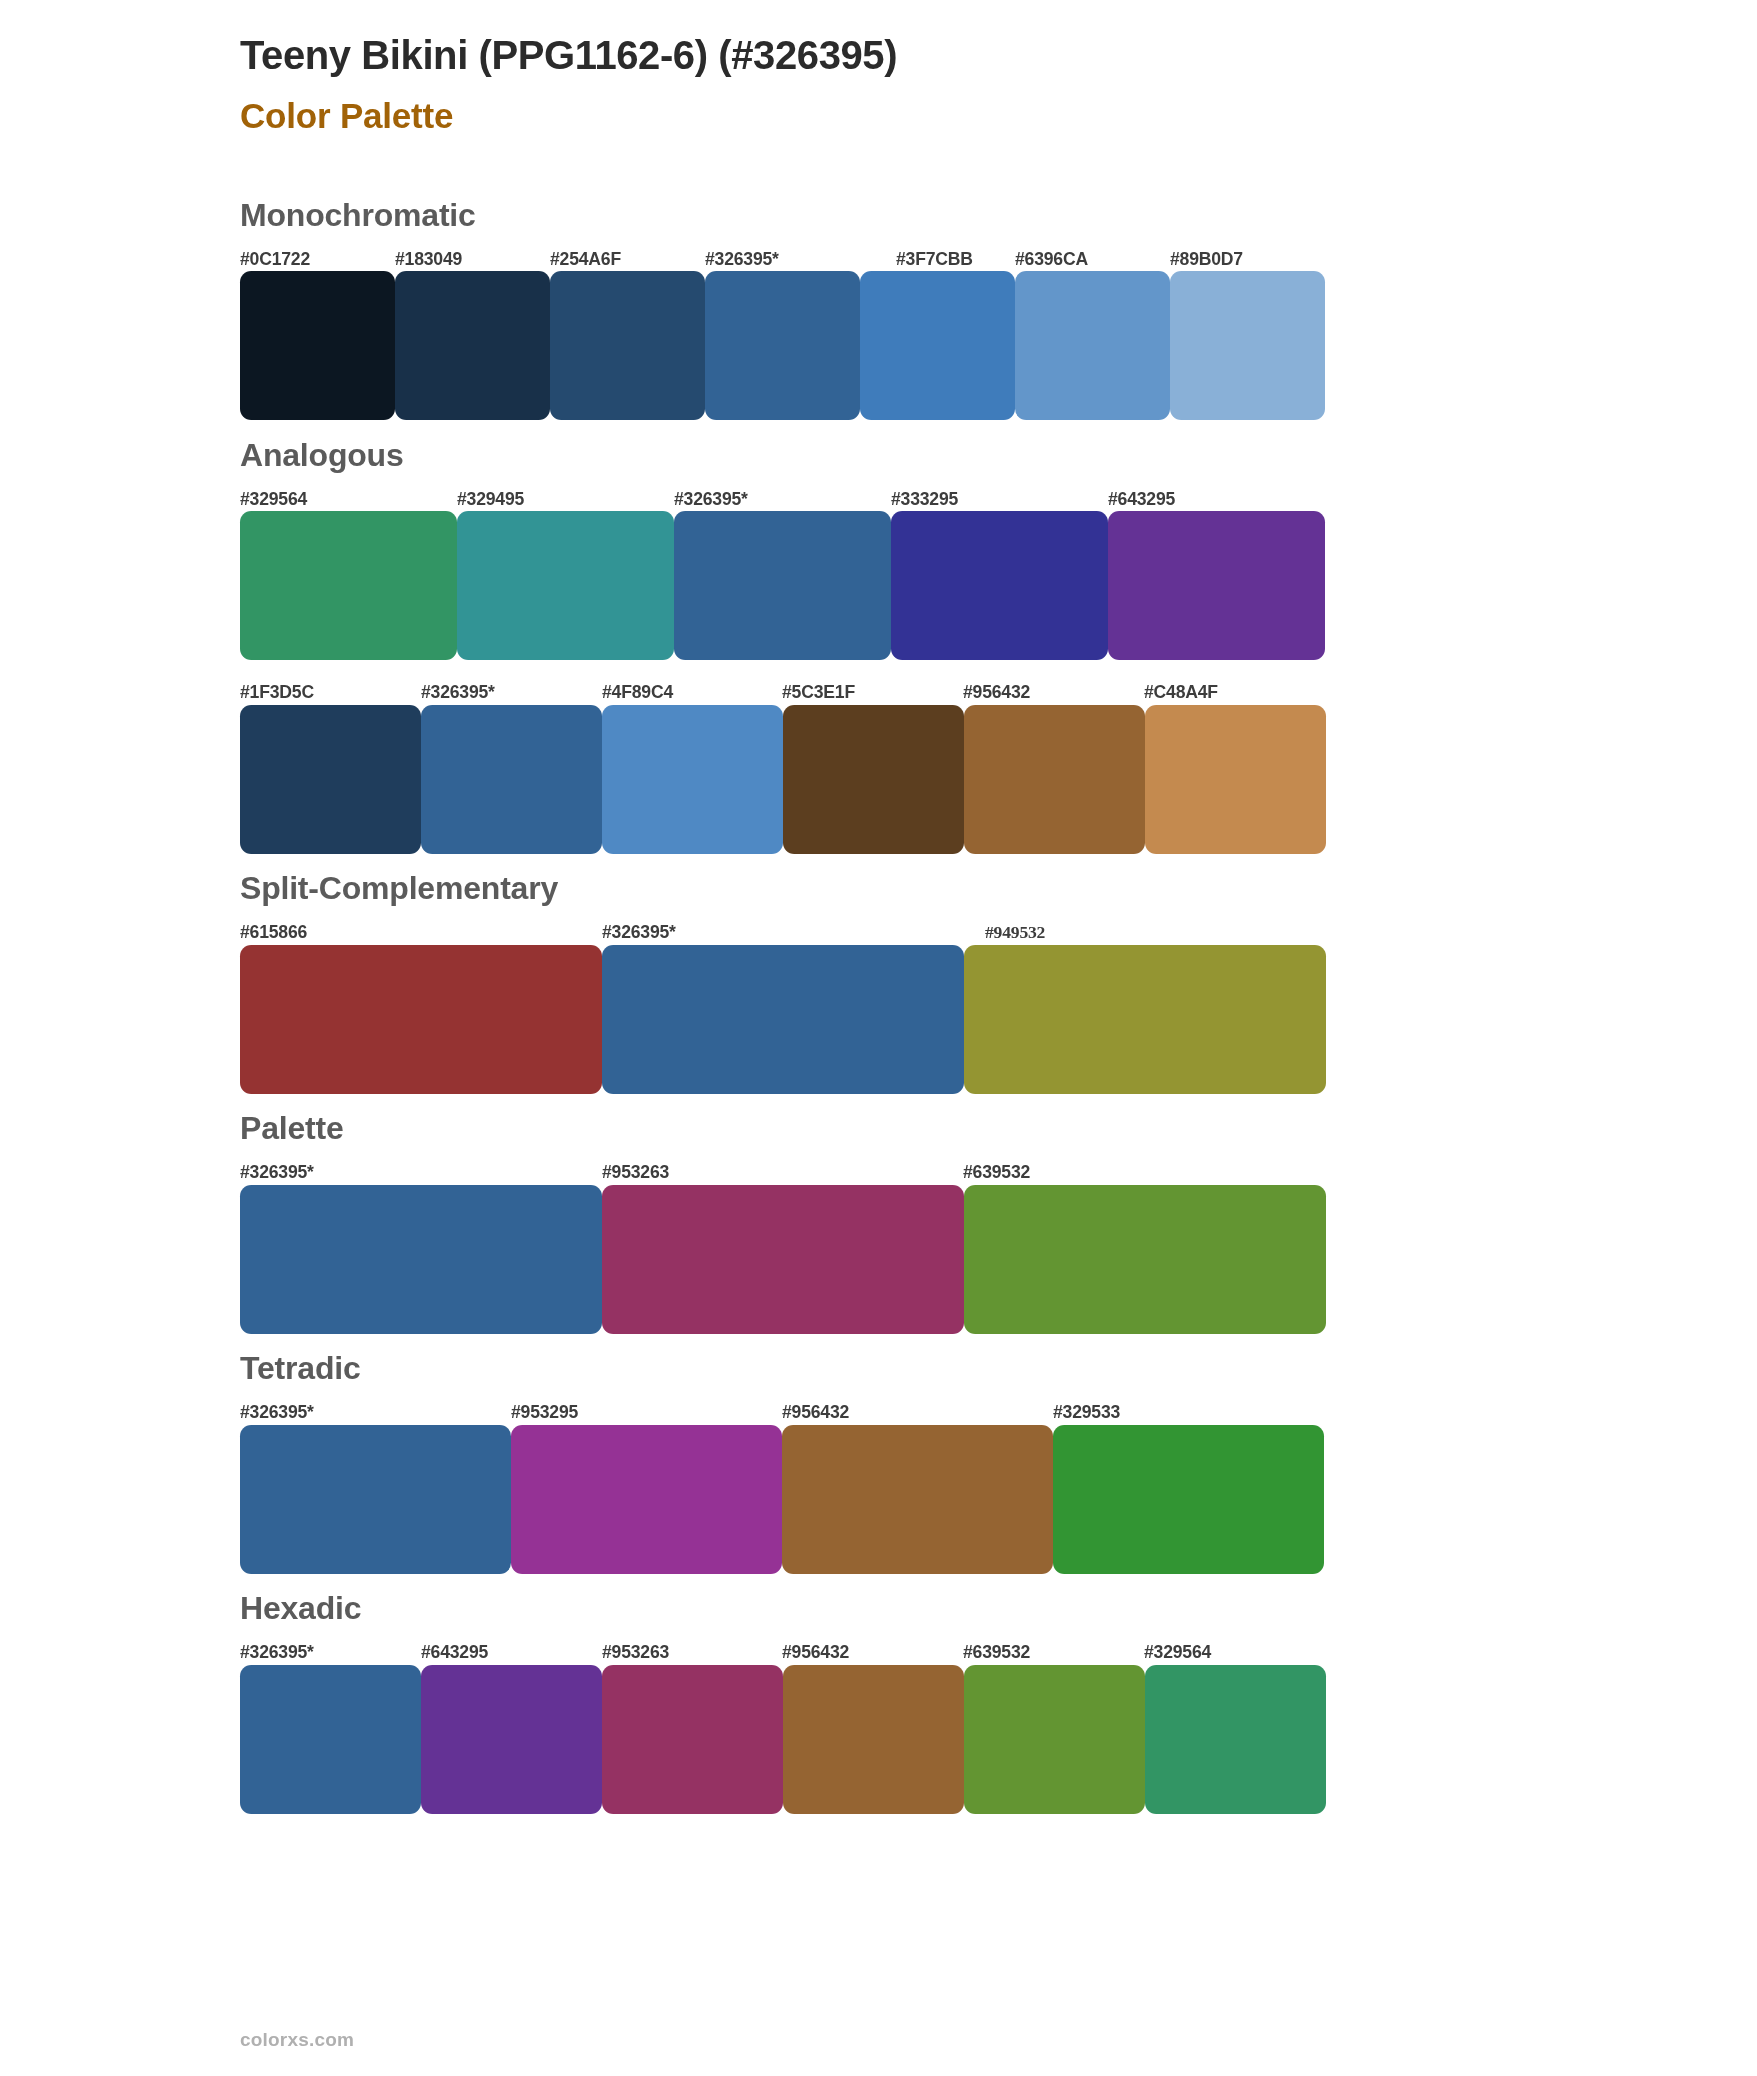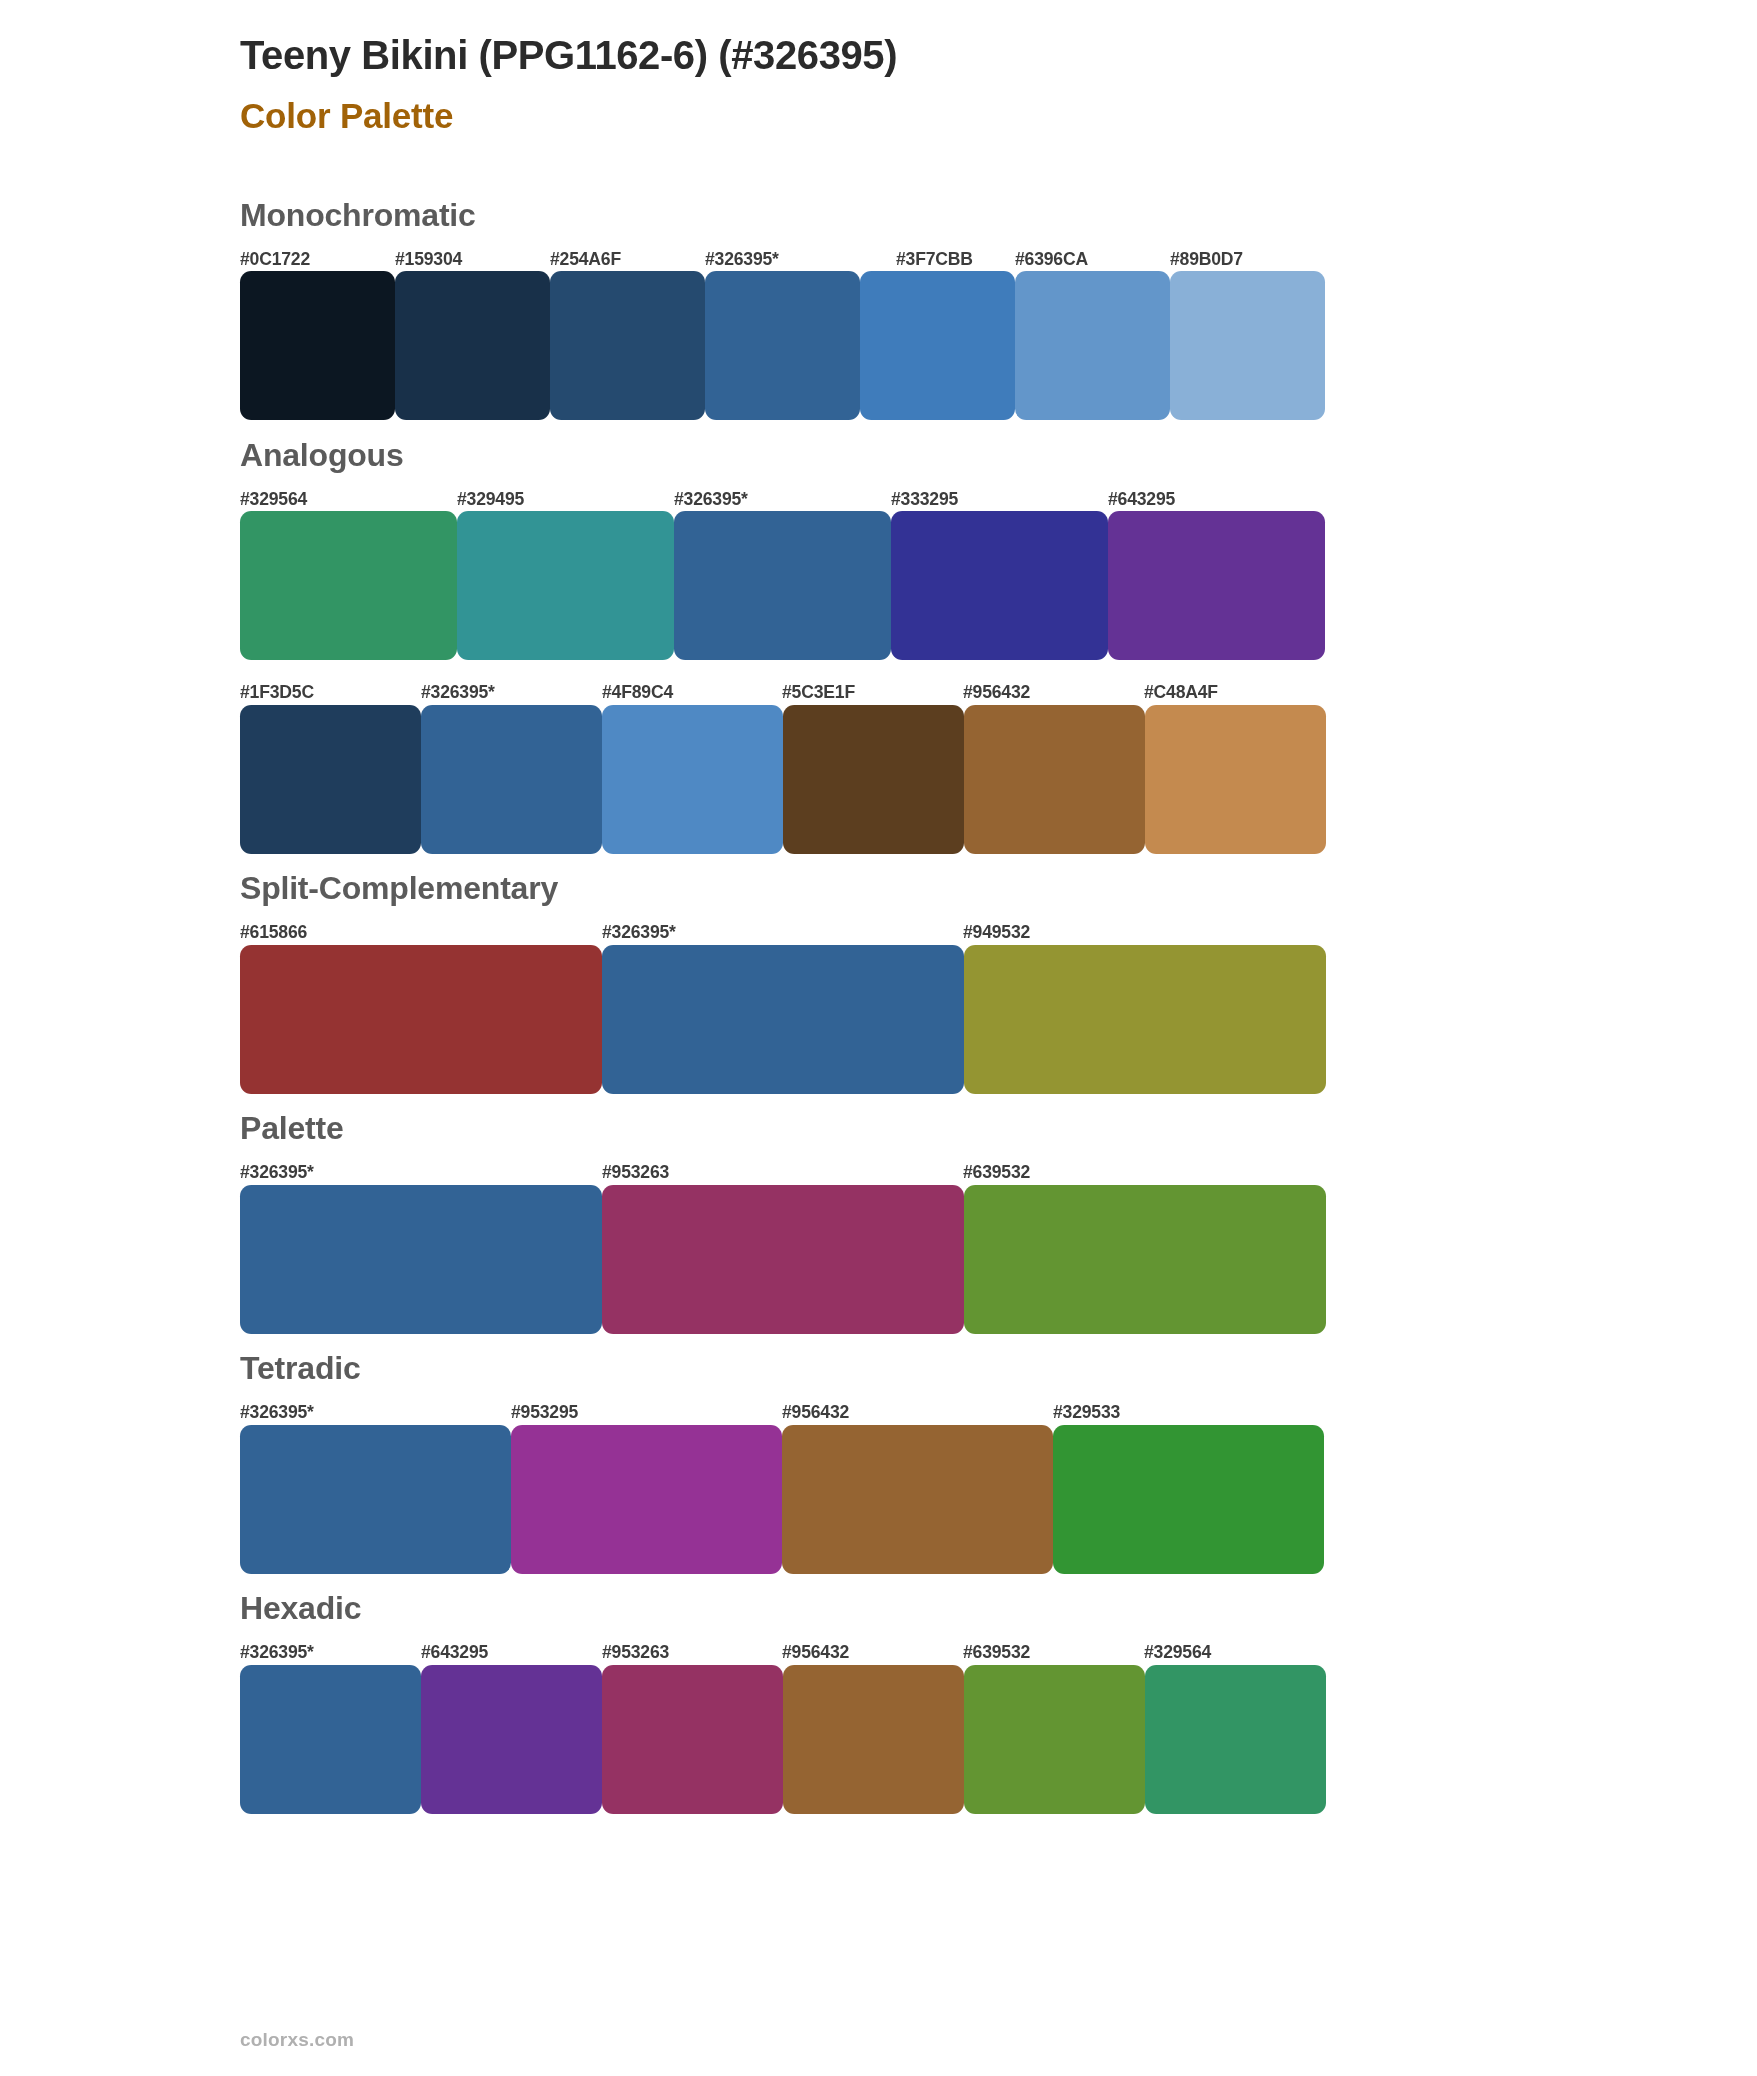--- a/index.html
+++ b/index.html
@@ -107,21 +107,21 @@
     <h1 class="title">Teeny Bikini (PPG1162-6) (#326395)</h1>
     <h2 class="subtitle">Color Palette</h2>
   </div>
 
   <div class="sections">
       <div class="section">
         <div class="section-title">Monochromatic</div>
         <div class="swatch-row">
           <div class="labels">
             <span class="swatch-label" style="left: 0px;">#0C1722</span>
-            <span class="swatch-label" style="left: 155px;">#159304</span>
+            <span class="swatch-label" style="left: 155px;">#183049</span>
             <span class="swatch-label" style="left: 310px;">#254A6F</span>
             <span class="swatch-label" style="left: 465px;">#326395*</span>
             <span class="swatch-label" style="left: 656px;">#3F7CBB</span>
             <span class="swatch-label" style="left: 775px;">#6396CA</span>
             <span class="swatch-label" style="left: 930px;">#89B0D7</span>
           </div>
           <div class="swatches">
             <div class="swatch" title="#0C1722" style="width: 155px; background: rgb(12, 23, 34); margin-left: 0px;"></div>
             <div class="swatch" title="#183049" style="width: 155px; background: rgb(24, 48, 73); margin-left: 0px;"></div>
             <div class="swatch" title="#254A6F" style="width: 155px; background: rgb(37, 74, 111); margin-left: 0px;"></div>
@@ -170,21 +170,21 @@
             <div class="swatch" title="#C48A4F" style="width: 181px; background: rgb(196, 138, 79); margin-left: 0px;"></div>
           </div>
         </div>
       </div>
       <div class="section">
         <div class="section-title">Split-Complementary</div>
         <div class="swatch-row">
           <div class="labels">
             <span class="swatch-label" style="left: 0px;">#615866</span>
             <span class="swatch-label" style="left: 362px;">#326395*</span>
-            <span class="swatch-label" style="left: 723px;">#949532</span>
+            <span class="swatch-label" style="left: 745px; font-family: Liberation Serif, serif;">#949532</span>
           </div>
           <div class="swatches">
             <div class="swatch" title="#953332" style="width: 362px; background: rgb(149, 51, 50); margin-left: 0px;"></div>
             <div class="swatch" title="#326395*" style="width: 362px; background: rgb(50, 99, 149); margin-left: 0px;"></div>
             <div class="swatch" title="#949532" style="width: 362px; background: rgb(148, 149, 50); margin-left: 0px;"></div>
           </div>
         </div>
       </div>
       <div class="section">
         <div class="section-title">Palette</div>

